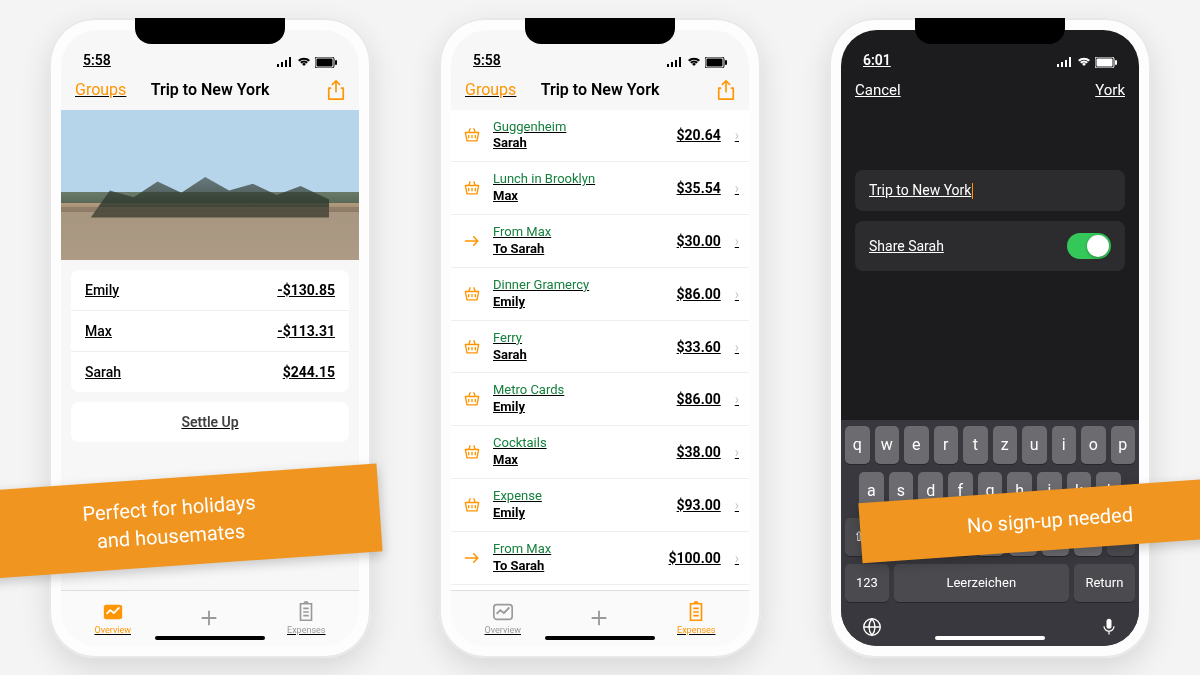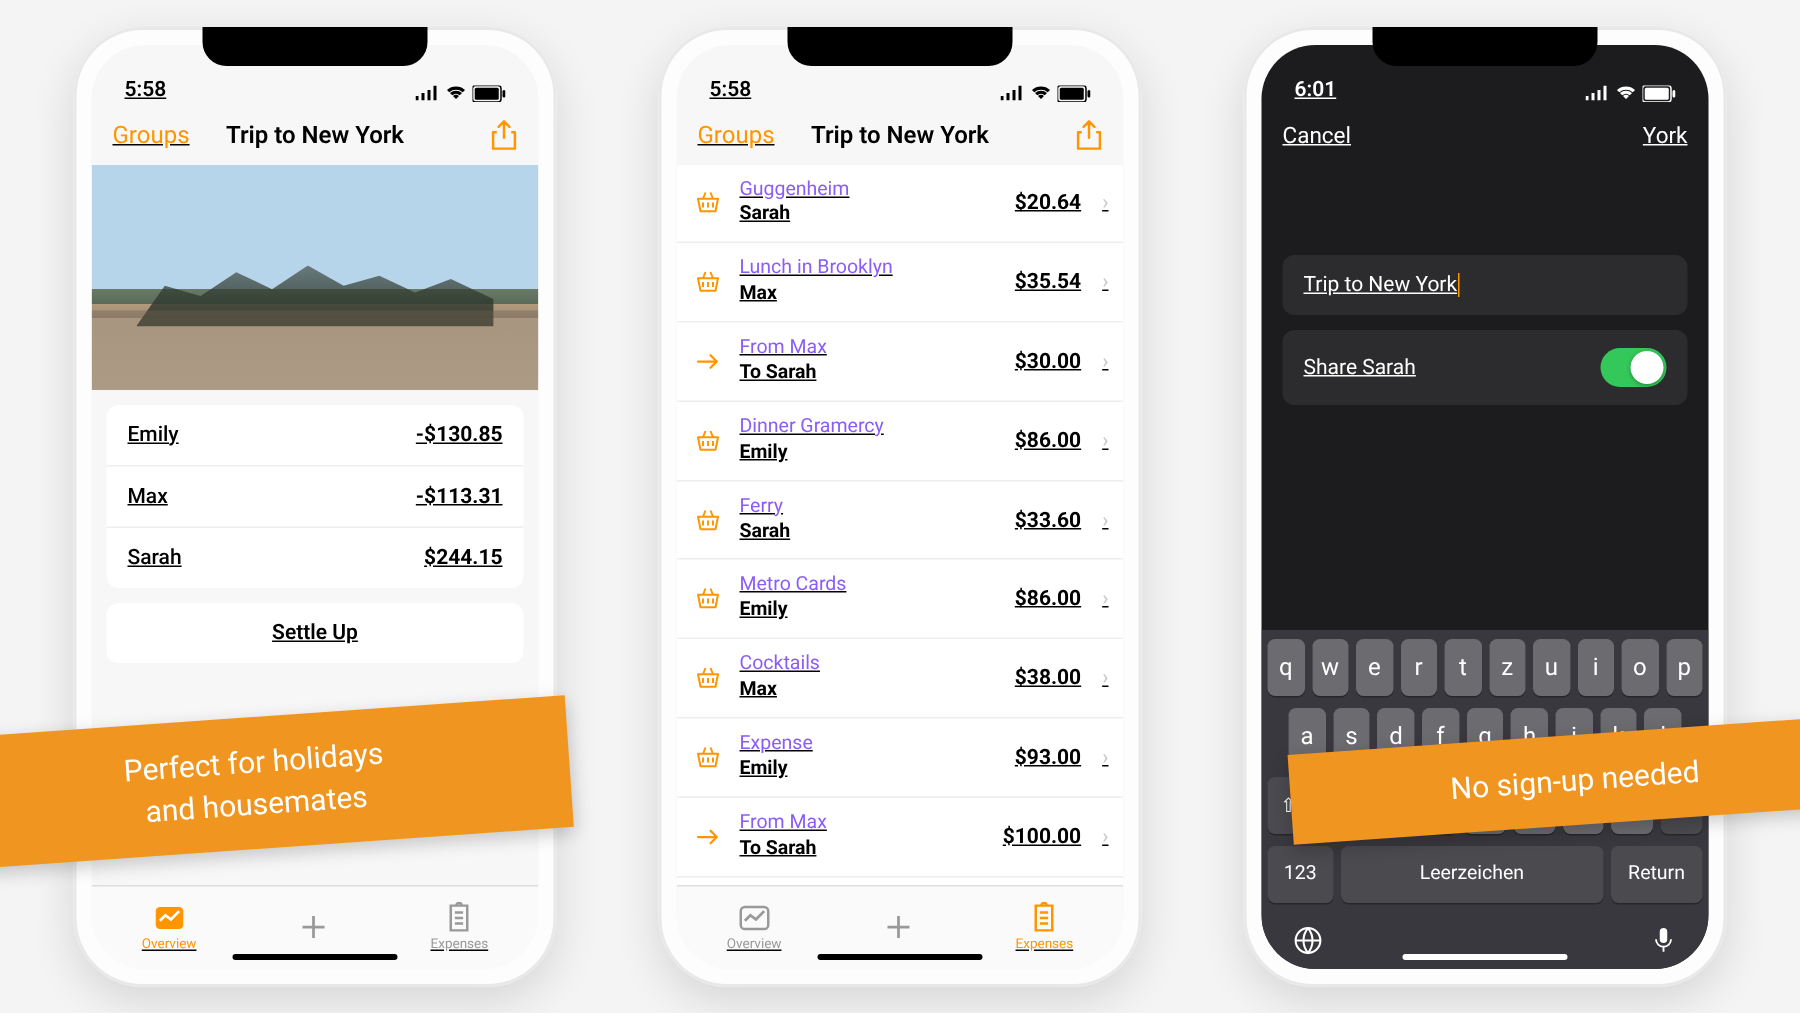--- a/index.html
+++ b/index.html
@@ -21,27 +21,27 @@
   .content { flex: 1; overflow: hidden; display: flex; flex-direction: column; }
   
   .hero { width: 100%; height: 150px; background: linear-gradient(to bottom, #b7d5ea 0%, #b7d5ea 55%, #6a7a68 55%, #5a6a58 62%, #b29a7a 62%, #9a8a7a 68%, #c8b8a0 68%, #d0c0a8 100%); position: relative; }
   .hero::before { content:""; position:absolute; bottom:28%; left:10%; width:80%; height:30%; background: linear-gradient(to top, rgba(40,50,40,0.9), rgba(60,70,60,0.6)); clip-path: polygon(0 100%, 8% 40%, 18% 55%, 28% 20%, 38% 45%, 48% 10%, 58% 40%, 68% 25%, 78% 50%, 88% 30%, 100% 60%, 100% 100%); }
   .hero::after { content:""; position:absolute; bottom:0; left:0; right:0; height:35%; background: rgba(120,100,80,0.4); }
   .balances { margin: 10px; background: #fff; border-radius: 8px; overflow: hidden; }
   .bal-row { display:flex; justify-content:space-between; padding: 12px 14px; font-size: 14px; border-bottom: 1px solid #eee; }
   .bal-row:last-child { border-bottom: none; }
   .bal-name { font-weight: 500; }
   .bal-amt { font-weight: 700; }
-  .settle { margin: 0 10px; background:#fff; border-radius:8px; text-align:center; padding:12px; font-weight:600; color:#000000; font-size:14px; }
+  .settle { margin: 0 10px; background:#fff; border-radius:8px; text-align:center; padding:12px; font-weight:600; color:#404040; font-size:14px; }
   
   .exp-list { background:#fff; flex:1; overflow:hidden; }
   .exp-row { display:flex; align-items:center; padding: 9px 10px; border-bottom:1px solid #eee; gap:10px; font-size:13px; min-height: 50px; }
   .exp-icon { width:22px; height:22px; display:flex; align-items:center; justify-content:center; flex-shrink:0; }
   .exp-text { flex:1; display:flex; flex-direction:column; line-height:1.3; }
-  .exp-title { color:#8b5cf6; font-size:13px; }
+  .exp-title { color:#15803d; font-size:13px; }
   .exp-sub { font-weight:700; color:#000; font-size:13px; }
   .exp-amt { font-weight:700; font-size:14px; }
   .chev { color:#c7c7cc; font-size:14px; margin-left:4px; }
   
   .dark .content { padding: 60px 14px 0; }
   .field { background:#2c2c2e; border-radius:8px; padding:12px 14px; margin-bottom:10px; display:flex; justify-content:space-between; align-items:center; font-size:14px; }
   .caret { display:inline-block; width:1px; height:16px; background:#ff9500; vertical-align:middle; margin-left:1px; }
   .toggle { width:44px; height:26px; background:#34c759; border-radius:13px; position:relative; }
   .toggle::after { content:""; position:absolute; right:2px; top:2px; width:22px; height:22px; background:#fff; border-radius:50%; box-shadow:0 1px 3px rgba(0,0,0,0.3); }
   

